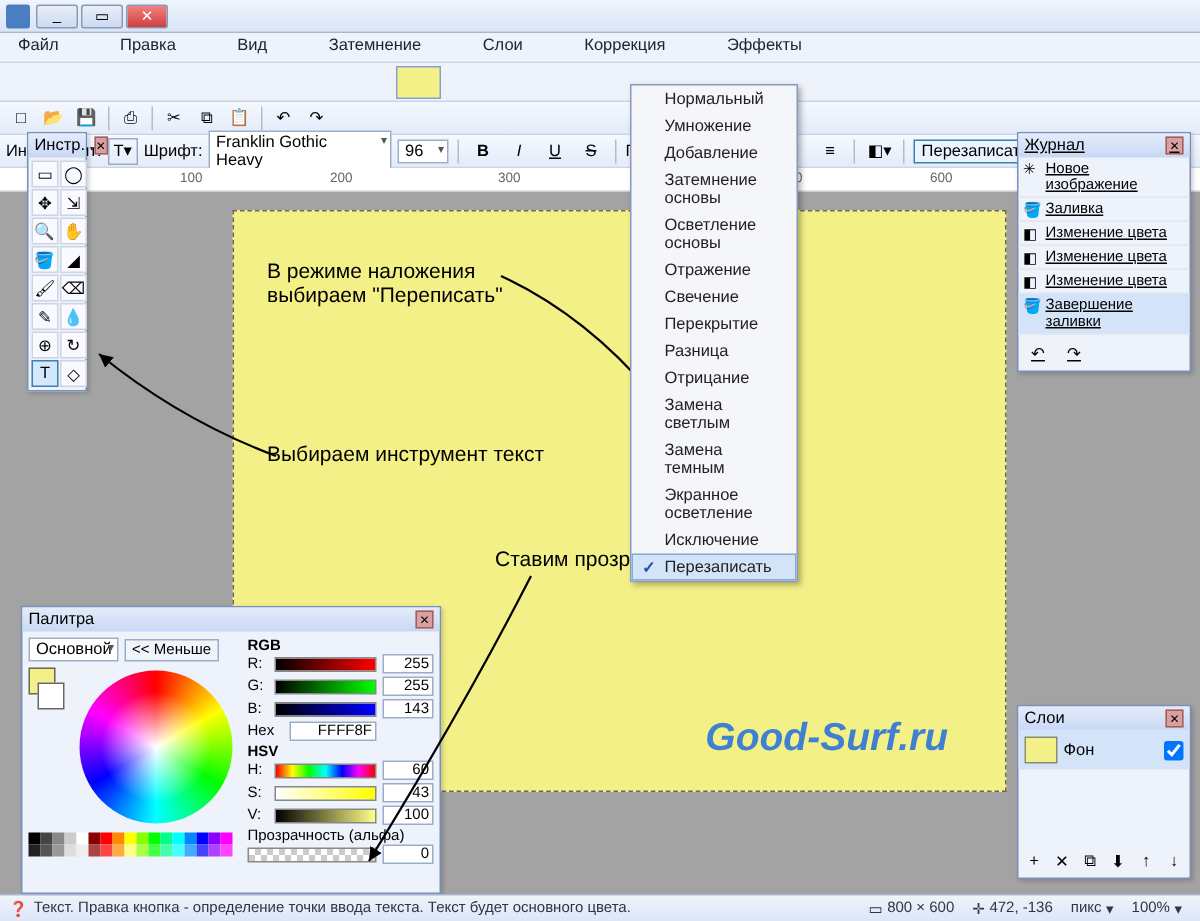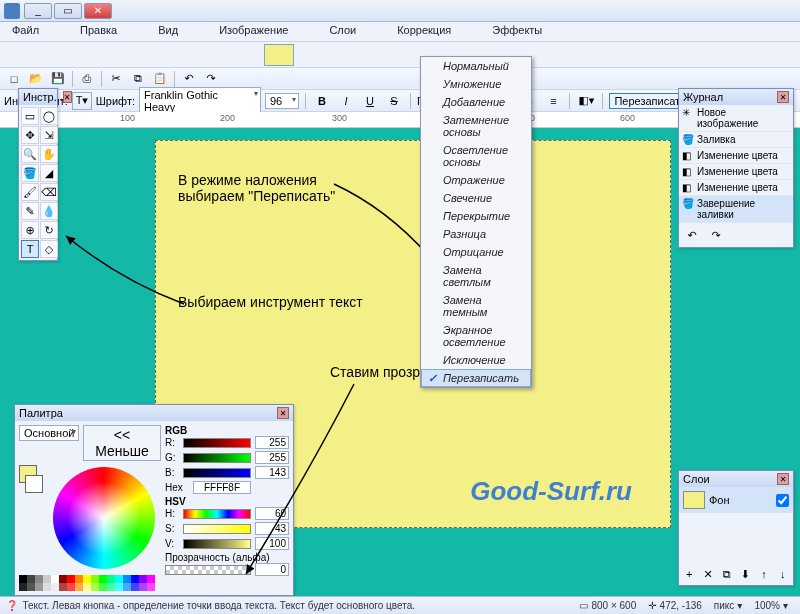--- a/index.html
+++ b/index.html
@@ -23,55 +23,55 @@
   .tb-sep { width: 1px; height: 16px; background: #bbb; margin: 0 2px; }
   
   .toolbar2 { height: 22px; background: linear-gradient(#f4f8ff,#e4ecfa); display: flex; align-items: center; padding: 0 4px; gap: 4px; border-bottom: 1px solid #ccd4e4; font-size: 11px; }
   .combo { border: 1px solid #9aacc8; background: #fff; padding: 1px 14px 1px 4px; font-size: 11px; position: relative; }
   .combo::after { content: "▾"; position: absolute; right: 2px; top: 1px; font-size: 8px; color: #555; }
   .combo.highlight { border: 1px solid #3c7fb1; background: #eaf4ff; }
   
   .ruler-h { height: 16px; background: #fff; border-bottom: 1px solid #ccc; position: relative; font-size: 9px; color: #666; }
   .ruler-h span { position: absolute; top: 1px; }
   
-  .workspace { position: absolute; top: 128px; left: 0; right: 0; bottom: 18px; background: #14b8a6; }
+  .workspace { position: absolute; top: 128px; left: 0; right: 0; bottom: 18px; background: #a3a3a3; }
   .canvas { position: absolute; left: 155px; top: 12px; width: 516px; height: 388px; background: #f4f088; border: 1px dashed #666; }
   
   .watermark { position: absolute; right: 38px; bottom: 20px; font-size: 26px; font-weight: bold; color: #4080d0; font-style: italic; }
   
   .annotation { position: absolute; font-size: 14px; color: #000; font-family: Arial; }
   
   .dropdown { position: absolute; left: 420px; top: 56px; width: 112px; background: #f4f6fa; border: 1px solid #8899bb; box-shadow: 2px 2px 4px rgba(0,0,0,0.3); z-index: 50; }
-  .dd-item { padding: 3px 8px 3px 22px; font-size: 11px; color: #222; position: relative; font-style: italic; }
+  .dd-item { padding: 3px 8px 3px 22px; font-size: 11px; color: #222; position: relative; }
   .dd-item.sel { background: #d4e4f8; border: 1px solid #88aacc; padding: 2px 7px 2px 21px; }
   .dd-item.check::before { content: "✓"; position: absolute; left: 6px; color: #2255aa; font-weight: bold; }
   
   .panel { position: absolute; background: #eef2fa; border: 1px solid #7890c0; box-shadow: 1px 1px 3px rgba(0,0,0,0.2); }
   .panel-title { height: 16px; background: linear-gradient(#e4ecfa,#c8d8f4); padding: 1px 4px; font-size: 11px; display: flex; align-items: center; justify-content: space-between; }
   .panel-close { width: 12px; height: 12px; background: #d8a0a0; border: 1px solid #a06060; font-size: 8px; display: flex; align-items: center; justify-content: center; }
   
   .tools-panel { left: 18px; top: 88px; width: 40px; }
   .tools-grid { display: grid; grid-template-columns: 18px 18px; gap: 1px; padding: 2px; }
   .tool { width: 18px; height: 18px; border: 1px solid #ccd4e4; background: #f8faff; display: flex; align-items: center; justify-content: center; font-size: 11px; }
   .tool.sel { border: 1px solid #3c7fb1; background: #d4e8fc; }
   
-  .history-panel { right: 6px; top: 88px; width: 116px; }
+  .history-panel { right: 6px; top: 88px; width: 116px; text-decoration: underline; }
   .hist-item { padding: 2px 4px 2px 18px; font-size: 10px; position: relative; border-bottom: 1px solid #e0e6f0; }
   .hist-item.sel { background: #d4e4f8; }
   .hist-icon { position: absolute; left: 3px; top: 2px; width: 12px; height: 12px; }
   
   .layers-panel { right: 6px; top: 470px; width: 116px; height: 116px; }
   .layer-row { display: flex; align-items: center; padding: 4px; gap: 4px; background: #d4e4f8; }
   .layer-thumb { width: 22px; height: 18px; background: #f4f088; border: 1px solid #888; }
   .layer-check { margin-left: auto; }
   
   .palette-panel { left: 14px; top: 404px; width: 280px; height: 192px; }
   .pal-body { display: flex; padding: 4px; gap: 4px; }
   .pal-left { width: 142px; }
-  .pal-header { display: flex; gap: 4px; align-items: flex-start; margin-bottom: 4px; }
+  .pal-header { display: flex; gap: 4px; align-items: flex-end; margin-bottom: 4px; }
   .color-wheel { width: 102px; height: 102px; border-radius: 50%; background: conic-gradient(red,yellow,lime,cyan,blue,magenta,red); position: relative; margin: 2px auto; }
   .color-wheel::after { content:""; position:absolute; inset:14px; border-radius:50%; background: radial-gradient(circle,#fff 0%,transparent 70%); }
   .swatch-row { display: flex; flex-wrap: wrap; width: 140px; margin-top: 4px; }
   .swatch { width: 8px; height: 8px; }
   .pal-right { flex: 1; font-size: 10px; }
   .pal-field { display: flex; align-items: center; gap: 4px; margin-bottom: 2px; }
   .pal-field label { width: 14px; }
   .gradient-bar { flex: 1; height: 10px; border: 1px solid #888; }
   .num-input { width: 34px; border: 1px solid #9aacc8; padding: 0 2px; text-align: right; font-size: 10px; }
   
@@ -90,21 +90,21 @@
     <div class="win-btn">_</div>
     <div class="win-btn">▭</div>
     <div class="win-btn close">✕</div>
   </div>
 </div>
 
 <div class="menubar">
   <div class="menu-item">Файл</div>
   <div class="menu-item">Правка</div>
   <div class="menu-item">Вид</div>
-  <div class="menu-item">Изображение</div>
+  <div class="menu-item">Затемнение</div>
   <div class="menu-item">Слои</div>
   <div class="menu-item">Коррекция</div>
   <div class="menu-item">Эффекты</div>
 </div>
 
 <div class="thumb-bar">
   <div class="thumb"></div>
 </div>
 
 <div class="toolbar1">
@@ -248,21 +248,21 @@
 
 <div class="panel palette-panel">
   <div class="panel-title">
       <span>Палитра</span>
       <div class="panel-close">✕</div>
     </div>
   <div class="pal-body">
     <div class="pal-left">
       <div class="pal-header">
         <div class="combo" style="width:60px">Основной</div>
-        <button style="font-size:14px;border:1px solid #9aacc8;background:#f0f4fb;padding:1px 4px">&lt;&lt; Меньше</button>
+        <button style="font-size:10px;border:1px solid #9aacc8;background:#f0f4fb;padding:1px 4px">&lt;&lt; Меньше</button>
       </div>
       <div style="display:flex;gap:4px">
         <div style="width:24px">
           <div style="width:18px;height:18px;background:#f4f088;border:1px solid #666"></div>
           <div style="width:18px;height:18px;background:#fff;border:1px solid #666;margin-top:-8px;margin-left:6px"></div>
         </div>
         <div class="color-wheel"></div>
       </div>
       <div class="swatch-row">
         <div class="swatch" style="background:#000"></div>
@@ -313,21 +313,21 @@
           <div class="gradient-bar" style="background:linear-gradient(90deg,#000,#0f0)"></div>
           <input class="num-input" value="255" style="">
         </div>
       <div class="pal-field">
           <label>B:</label>
           <div class="gradient-bar" style="background:linear-gradient(90deg,#000,#00f)"></div>
           <input class="num-input" value="143" style="">
         </div>
       <div class="pal-field">
           <label style="width:24px">Hex</label>
-          <input class="num-input" style="width: 58px; text-align: center;" value="FFFF8F">
+          <input class="num-input" style="width: 58px; text-align: right;" value="FFFF8F">
         </div>
       <div style="font-weight:bold;margin-top:2px">HSV</div>
       <div class="pal-field">
           <label>H:</label>
           <div class="gradient-bar" style="background:linear-gradient(90deg,red,yellow,lime,cyan,blue,magenta,red)"></div>
           <input class="num-input" value="60" style="">
         </div>
       <div class="pal-field">
           <label>S:</label>
           <div class="gradient-bar" style="background:linear-gradient(90deg,#fff,#ff0)"></div>
@@ -374,21 +374,21 @@
     <defs>
       <marker id="ah3" markerWidth="8" markerHeight="8" refX="6" refY="3" orient="auto">
         <path d="M0,0 L6,3 L0,6 Z" fill="#000"></path>
       </marker>
     </defs>
     <path d="M114,4 Q70,90 6,194" stroke="#000" stroke-width="1.5" fill="none" marker-end="url(#ah3)"></path>
   </svg>
 
 <div class="statusbar">
   <span style="color:#2255cc;margin-right:4px">❓</span>
-  <span>Текст. Левая кнопка - определение точки ввода текста. Текст будет основного цвета.</span>
+  <span>Текст. Правка кнопка - определение точки ввода текста. Текст будет основного цвета.</span>
   <div class="spacer"></div>
   <div class="stat-item">
       <span>▭</span>
       <span>800 × 600</span>
     </div>
   <div class="stat-item">
       <span>✛</span>
       <span>472, -136</span>
     </div>
   <div class="stat-item">

